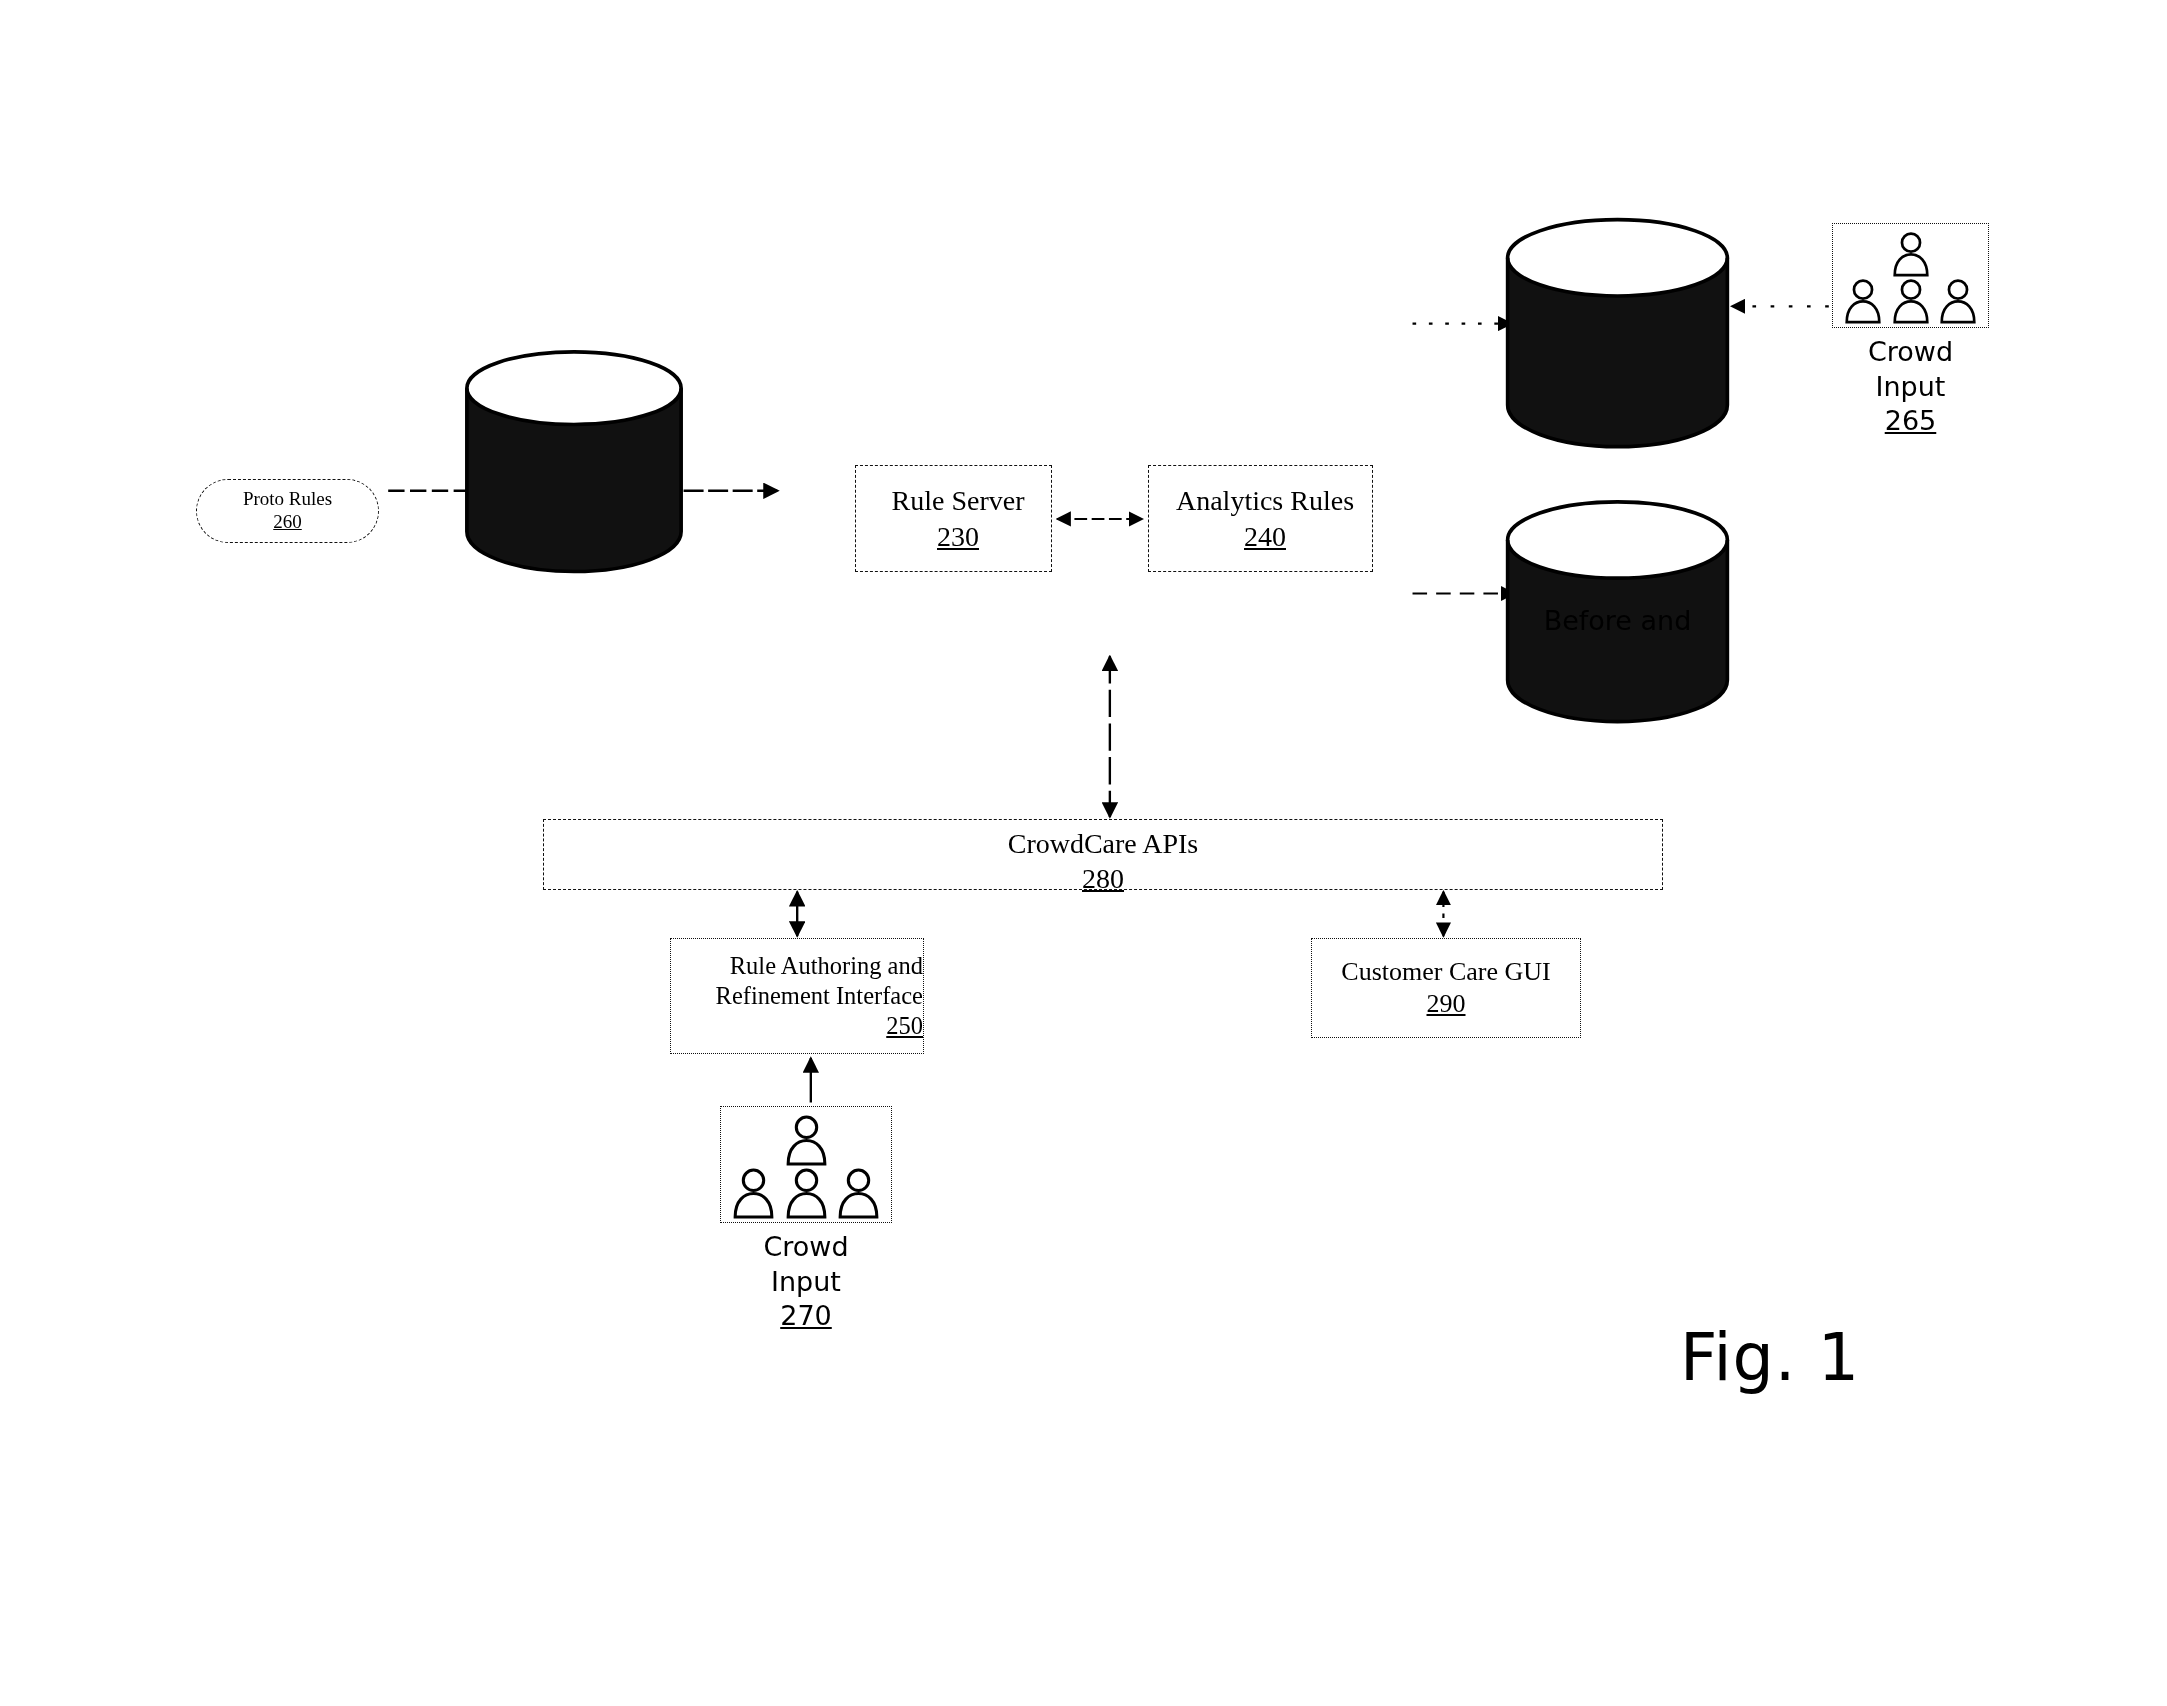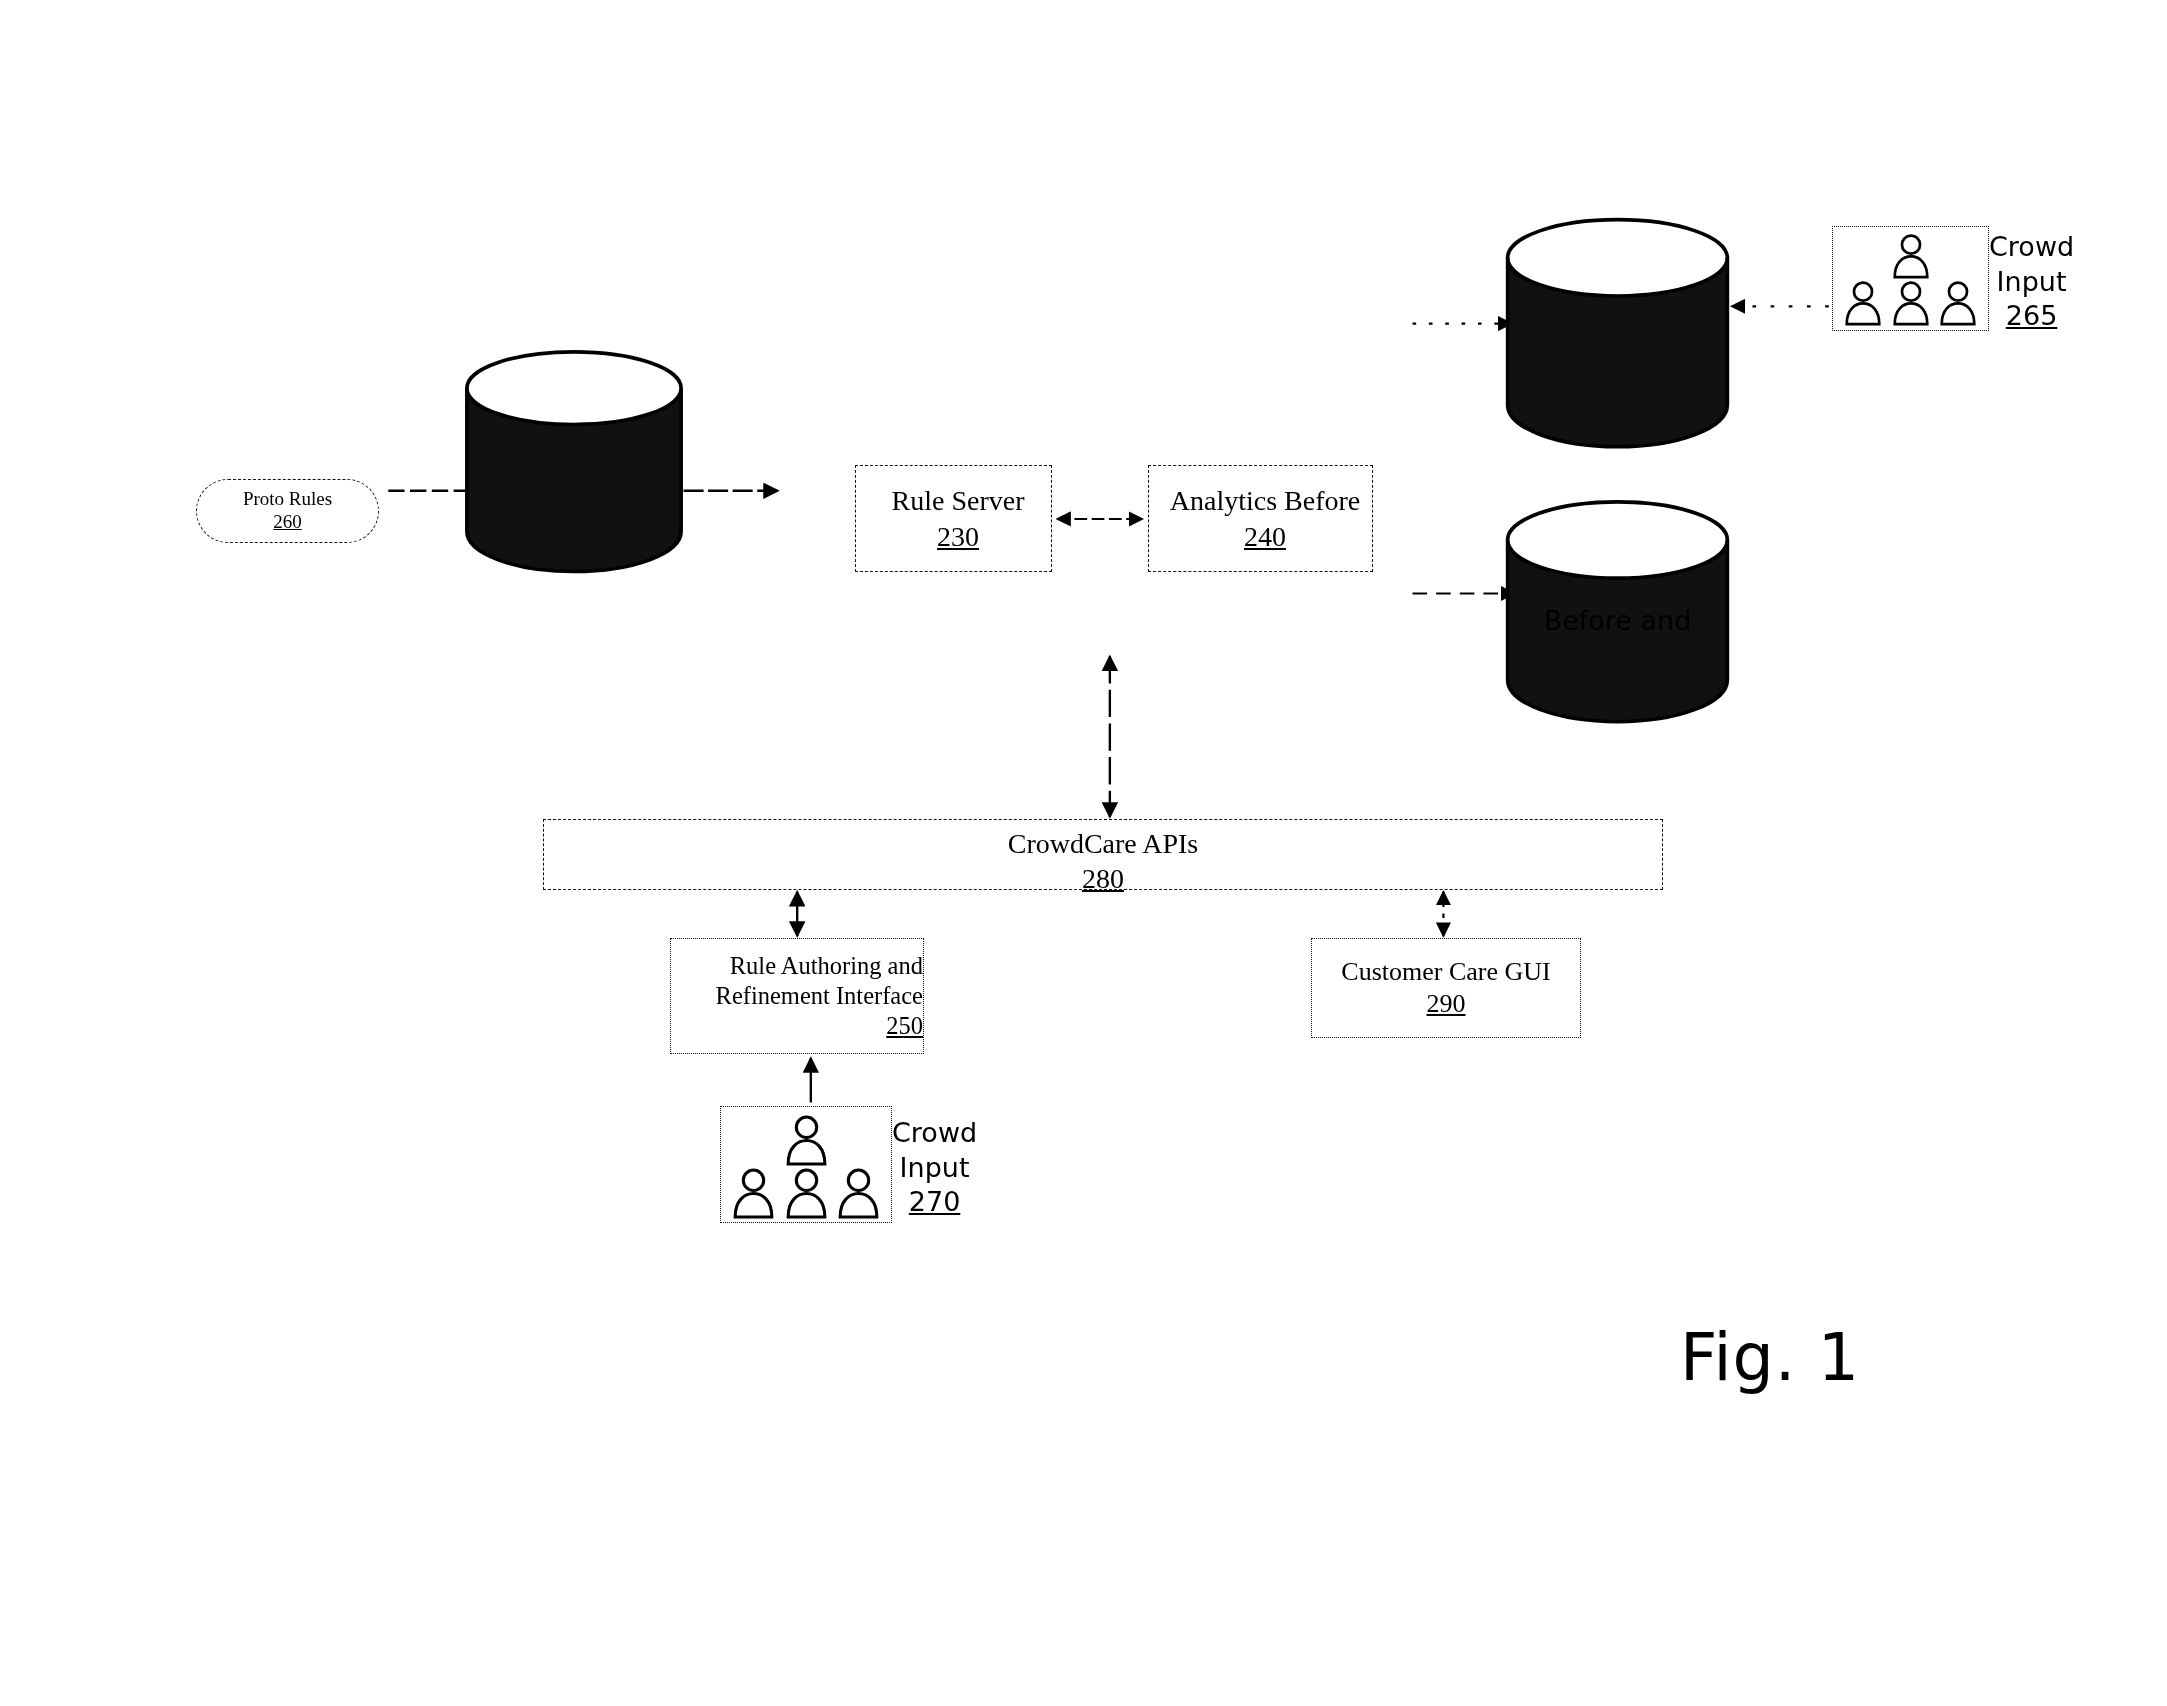--- a/index.html
+++ b/index.html
@@ -82,21 +82,21 @@
     font-family: "DejaVu Sans", "Liberation Sans", sans-serif;
     color: #000;
     pointer-events: none;
   }
   #cyl-left  { left: 463px; top: 350px; }
   #cyl-top   { left: 1504px; top: 216px; }
   #cyl-bot   { left: 1504px; top: 498px; }
   #cyl-bot-text { top: 107px; }
 
   
-  .crowd-wrap { position: absolute; display: flex; flex-direction: row; align-items: center; }
+  .crowd-wrap { position: absolute; display: flex; flex-direction: column; align-items: center; }
   .crowd-icons {
     border: 1.8px dotted #111;
     padding: 5.5px 9px 3.6px;
     display: flex; flex-direction: column; align-items: center;
   }
   .crowd-row { display: flex; justify-content: center; gap: 5.5px; }
   .crowd-caption {
     margin-top: 7.3px;
     font-family: "DejaVu Sans", "Liberation Sans", sans-serif;
     font-size: 27px;
@@ -165,21 +165,21 @@
     <div class="cyl-text"></div>
   </div>
 
 
   <div class="node dashbox ctr serif inner-label" id="rule-server-box">
     <span>Rule Server</span>
     <span class="ref">230</span>
   </div>
 
   <div class="node dashbox ctr serif inner-label" id="analytics-box">
-    <span>Analytics Before</span>
+    <span>Analytics Rules</span>
     <span class="ref">240</span>
   </div>
 
   <div class="cyl" id="cyl-top">
     <svg width="227" height="238" viewBox="0 0 250 262" xmlns="http://www.w3.org/2000/svg">
       <path d="M4 46 L4 208 A121 46 0 0 0 246 208 L246 46 Z" fill="#111"></path>
       <ellipse cx="125" cy="46" rx="121" ry="42" fill="#ffffff" stroke="#000" stroke-width="4"></ellipse>
       <path d="M4 46 L4 208 A121 46 0 0 0 246 208 L246 46" fill="none" stroke="#000" stroke-width="4"></path>
     </svg>
     <div class="cyl-text"></div>

